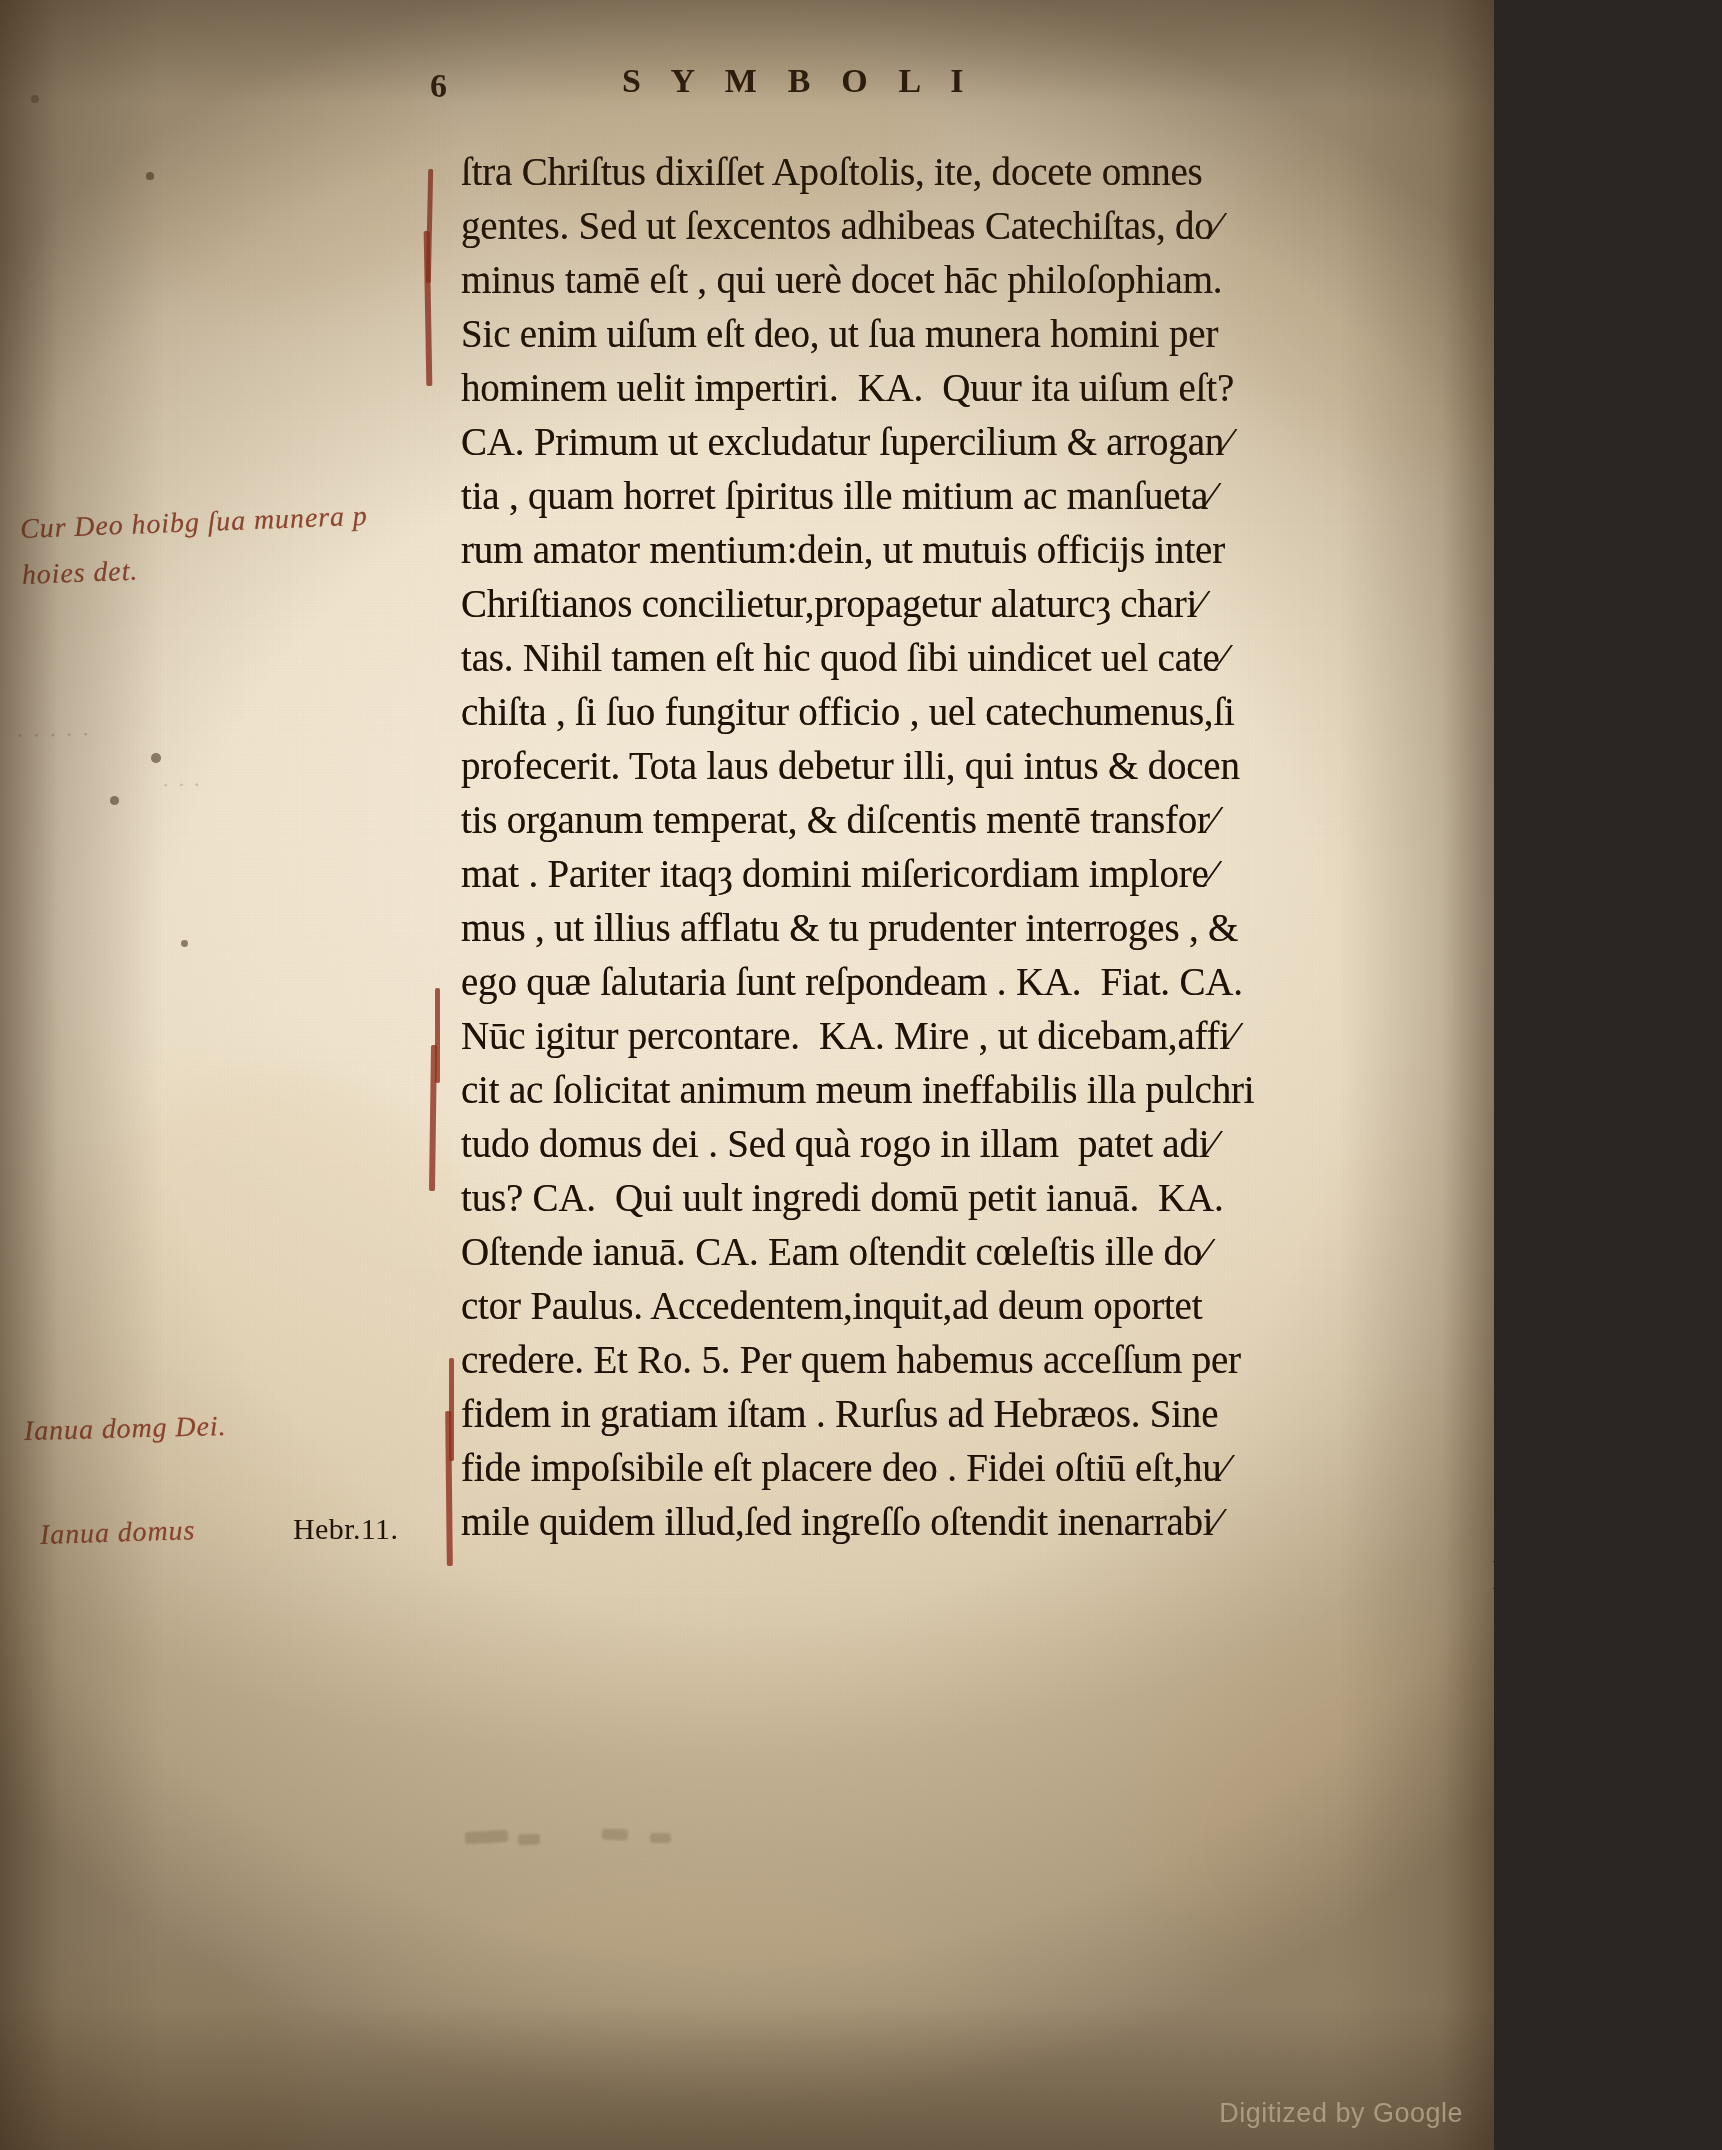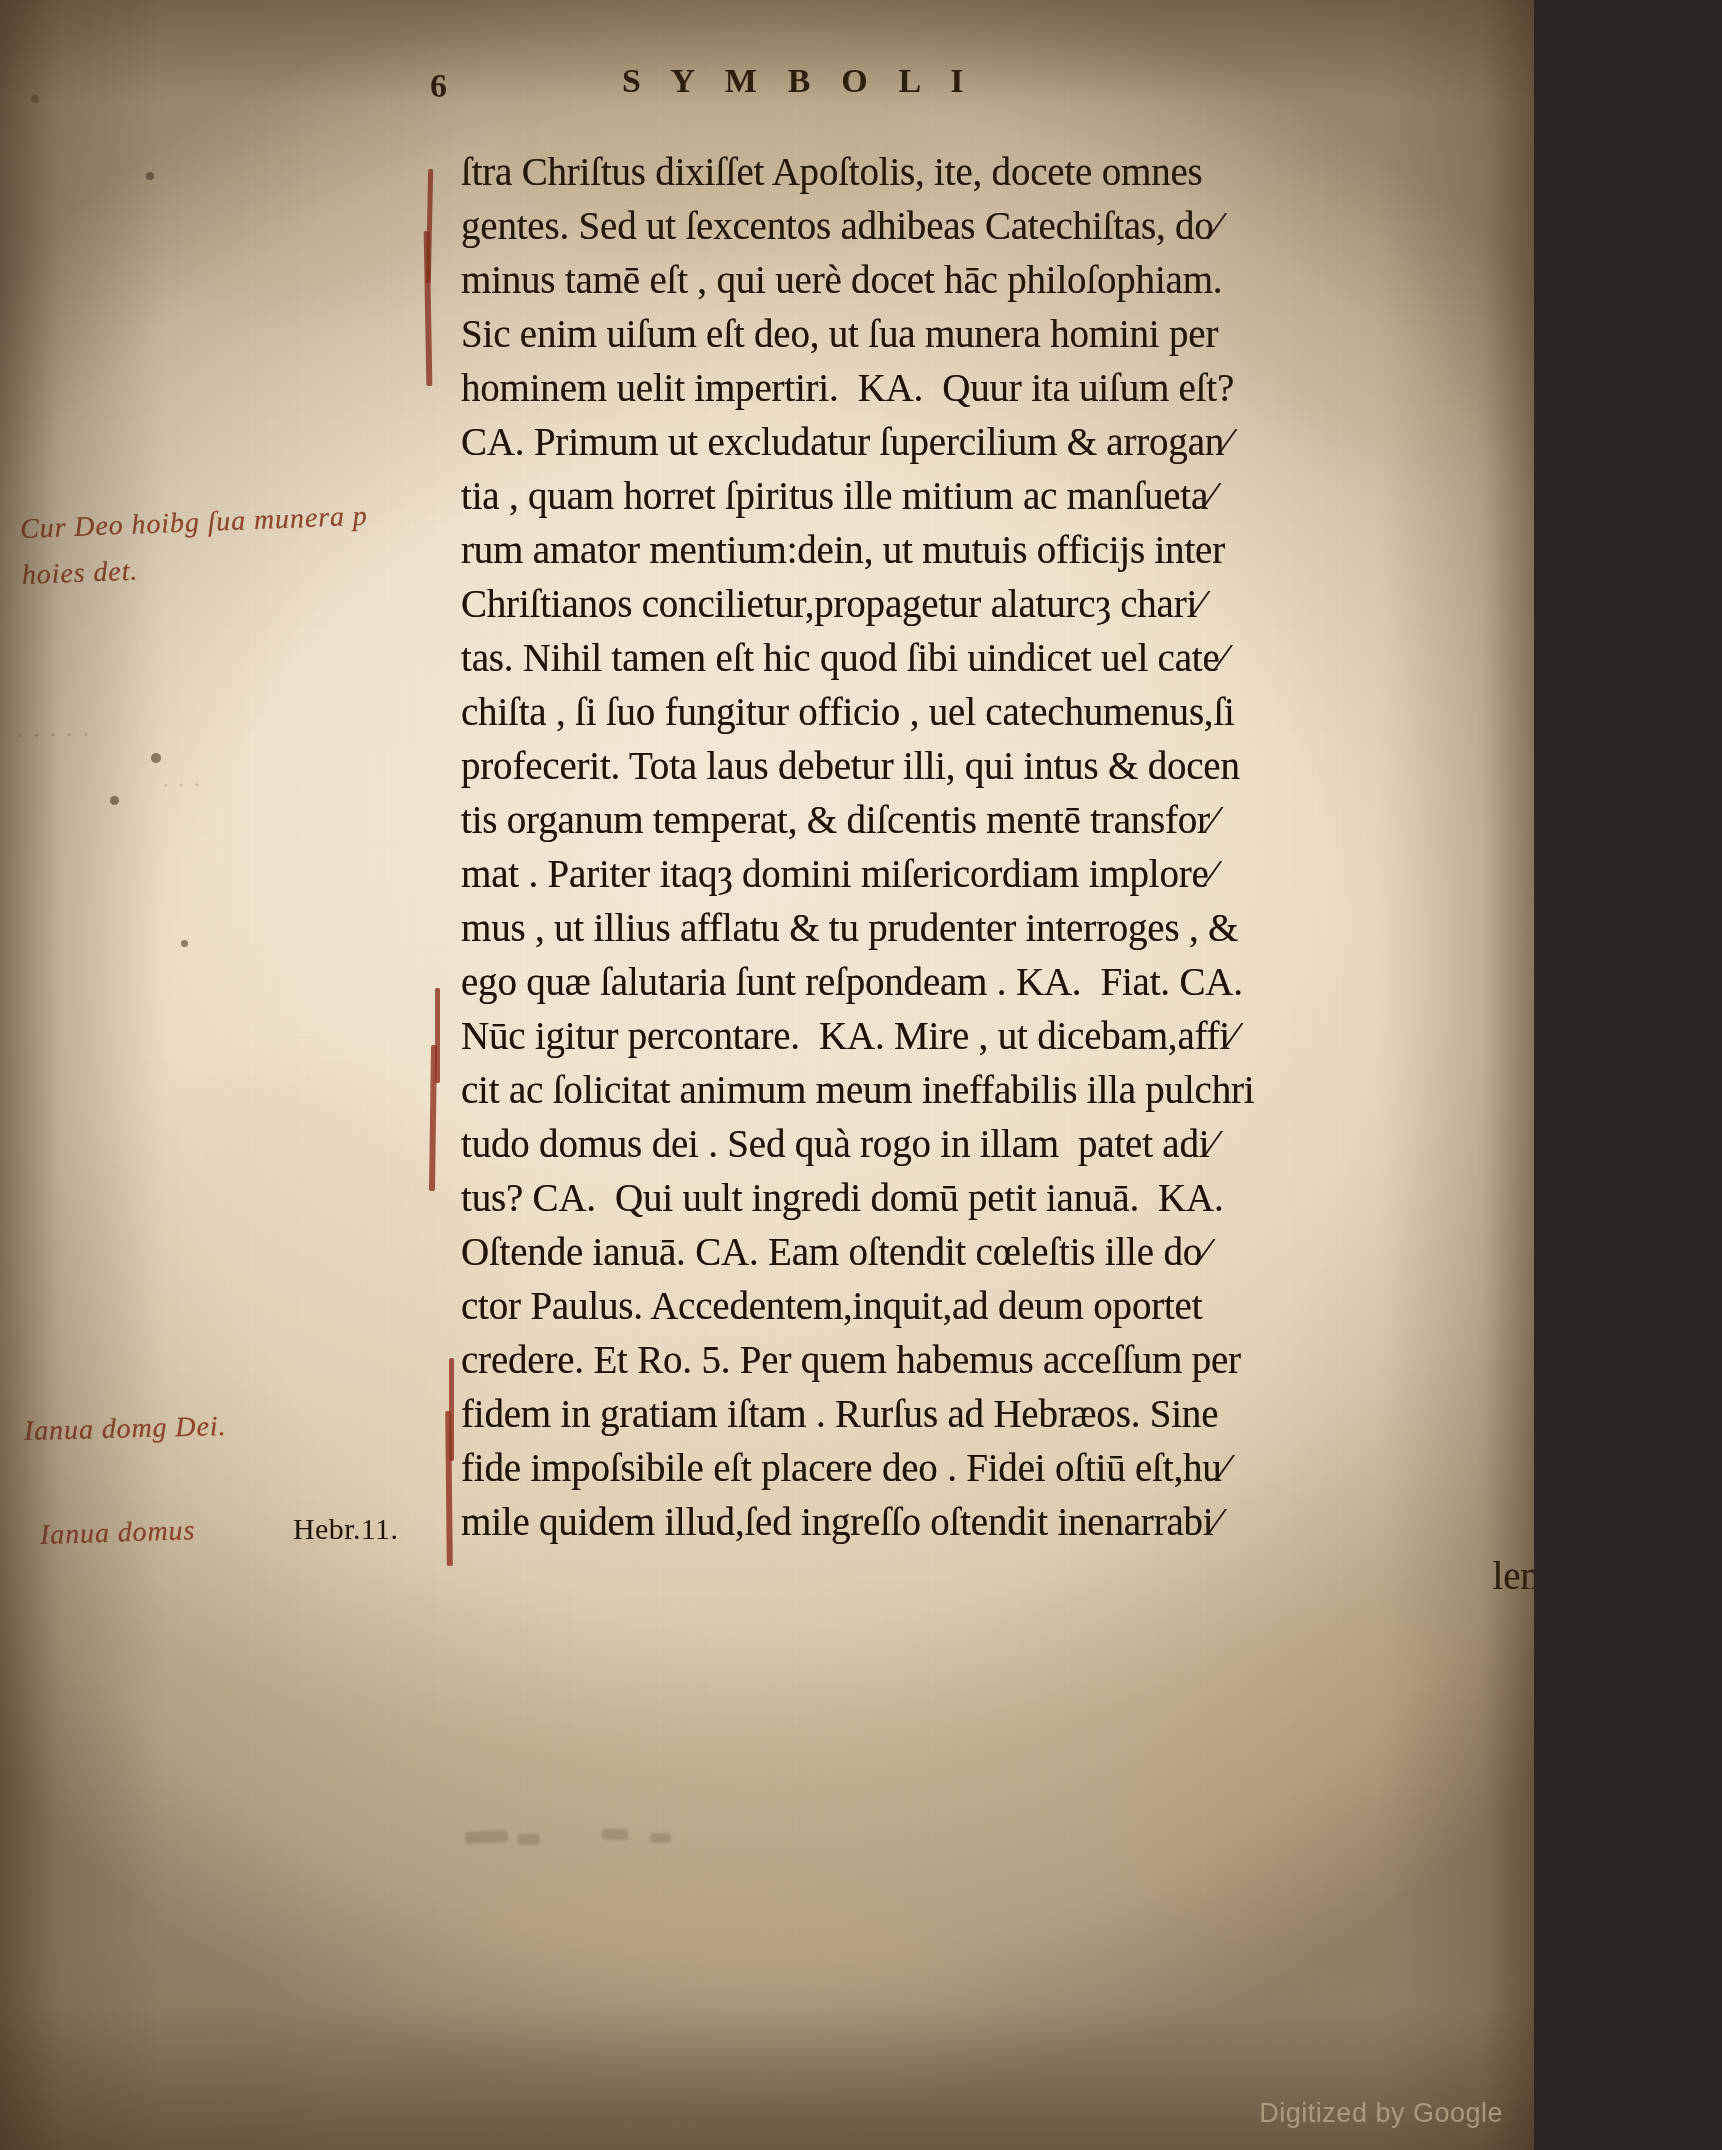--- a/index.html
+++ b/index.html
@@ -15,21 +15,20 @@
   }
 
   
   #page {
     position: relative;
     width: 1494px;
     height: 2151px;
     background:
       radial-gradient(ellipse 1205px 946px at 46% 38%, #f3e9d6 0%, #efe3cd 38%, #e7d9c0 62%, #ddcdb1 82%, #cdbb9c 100%);
     overflow: hidden;
-    padding-left: 40px;
   }
 
   
   .stain {
     position: absolute;
     border-radius: 50%;
     pointer-events: none;
     filter: blur(24px);
   }
   .edge-dark {

